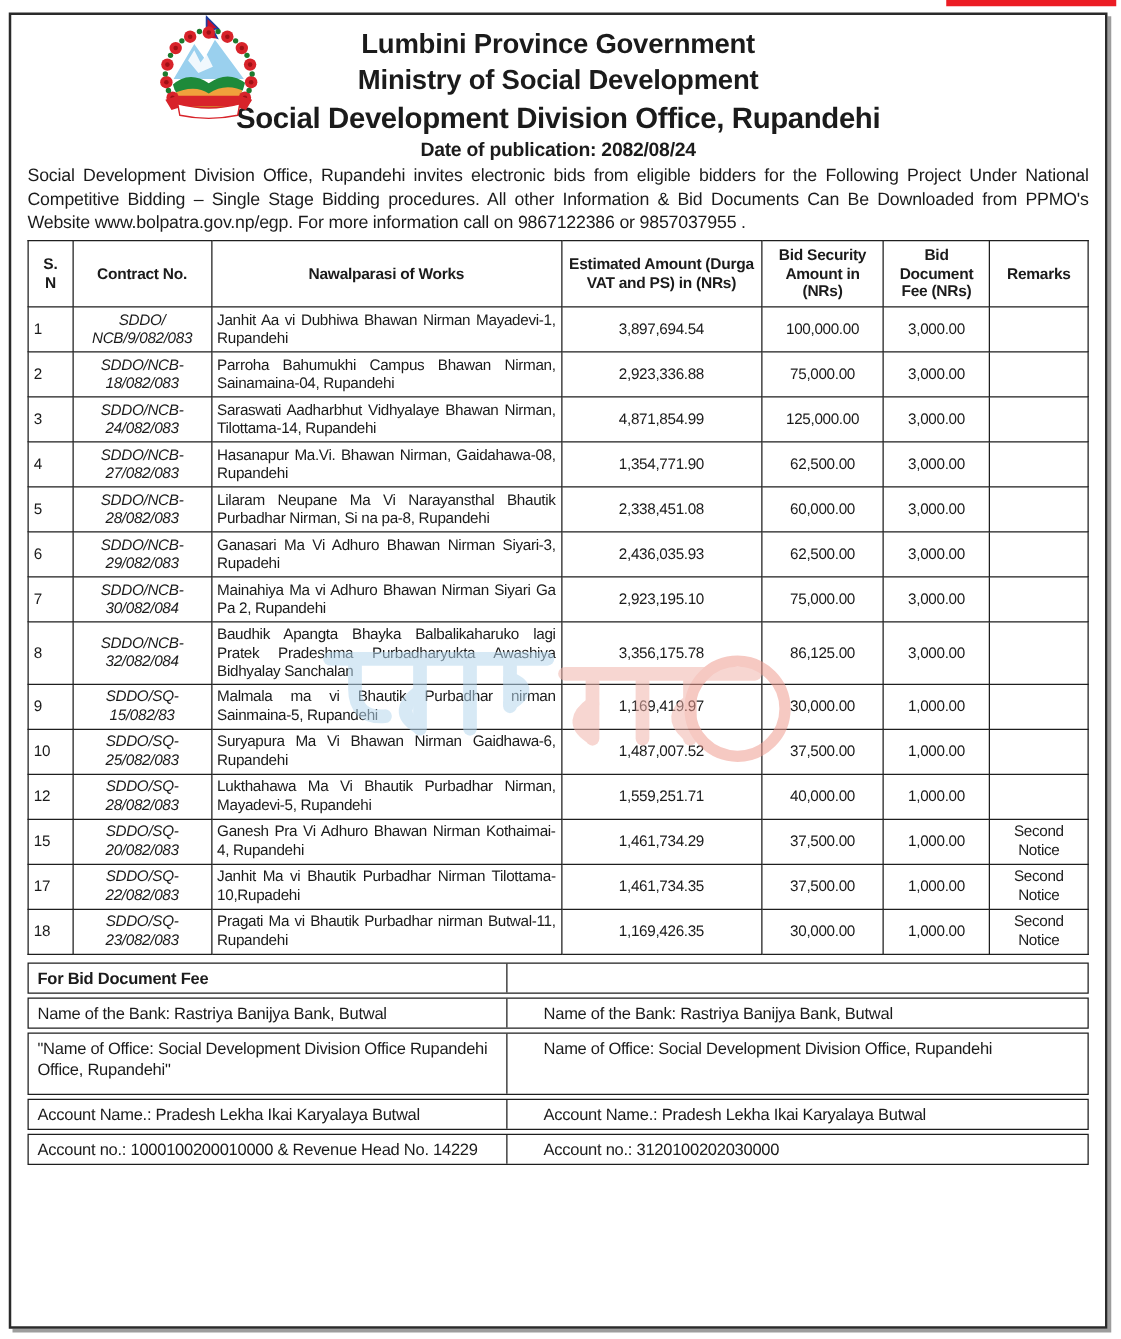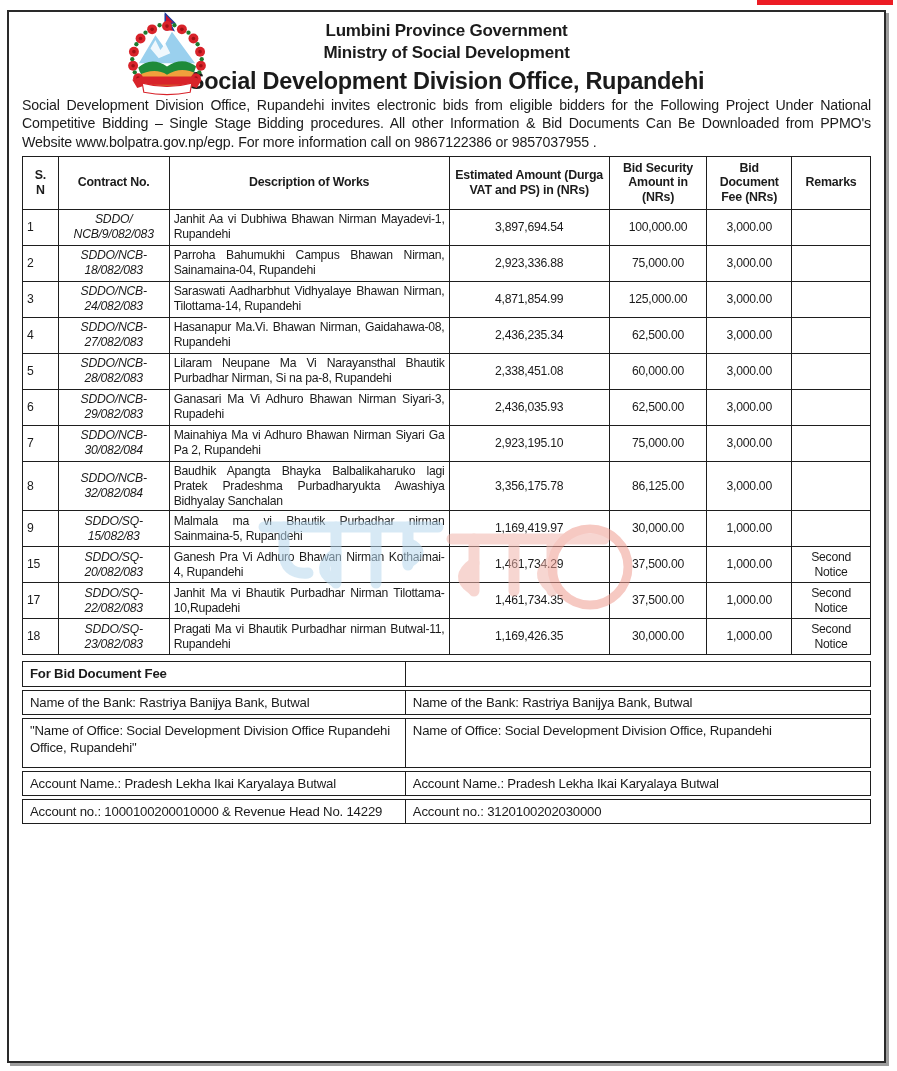--- a/index.html
+++ b/index.html
@@ -10,21 +10,21 @@
   }
   .top-red-bar { position:absolute; top:0; right:4px; width:136px; height:5px; background:#ec1c24; }
   .doc {
     position:absolute; left:7px; top:10px; width:879px; height:1053px;
     border:2px solid #2a2a2a; box-shadow:3px 3px 0 #9d9d9d;
     box-sizing:border-box; padding:0 13px; background:#fff;
   }
   
   .header { position:relative; padding-top:8px; text-align:center; }
   .logo { position:absolute; left:92px; top:0px; width:106px; height:86px; }
-  .h-line1, .h-line2 { font-size:17px; font-weight:bold; letter-spacing:-0.2px; line-height:1.32; }
+  .h-line1, .h-line2 { font-size:22px; font-weight:bold; letter-spacing:-0.2px; line-height:1.32; }
   .h-line3 { font-size:23.5px; font-weight:bold; letter-spacing:-0.3px; line-height:1.25; margin-top:2px; }
   
   .banner {
     margin:5px -13px 0; background:#030303; color:#ffffff; text-align:center;
     font-size:31px; font-weight:bold; letter-spacing:-0.5px; padding:1px 0 6px;
   }
   .pub-date { text-align:center; font-weight:bold; font-size:15.5px; padding:3px 0 2px; letter-spacing:-0.2px; }
   .intro { font-size:14.2px; line-height:1.28; text-align:justify; letter-spacing:-0.15px; }
   
   table.bids { width:100%; border-collapse:collapse; margin-top:5px; table-layout:fixed; }
@@ -37,21 +37,21 @@
   .col-sn { width:4.2%; } .col-contract { width:13.1%; } .col-desc { width:33%; }
   .col-amount { width:18.9%; } .col-security { width:11.5%; } .col-fee { width:10%; } .col-remarks { width:9.3%; }
   td.c-sn { text-align:left; padding-left:6px; }
   td.c-contract { text-align:center; white-space:pre-line;font-style:italic; }
   th.h-sn { white-space:pre-line; }
   td.c-desc { text-align:justify; text-align-last:left; padding:2px 6px; letter-spacing:-0.35px; font-size:12px; }
   td.c-amount, td.c-security, td.c-fee, td.c-remarks { text-align:center; }
   td.c-remarks { line-height:1.12; }
   
   .fee-section { margin-top:6px; display:flex; flex-direction:column; gap:3px; font-size:13.2px; letter-spacing:-0.2px; }
-  .fee-row { display:flex; border:1.7px solid #1e1e1e; align-items:stretch; }
+  .fee-row { display:flex; border:1.7px solid #1e1e1e; align-items:stretch;gap:22px; }
   .fee-left { width:45.2%; border-right:1.7px solid #1e1e1e; padding:3px 7px; box-sizing:border-box; line-height:1.3; }
   .fee-right { flex:1; padding:3px 7px; line-height:1.3; }
   .fee-row.head .fee-left, .fee-row.head .fee-right { font-weight:bold; }
   .fee-row.tall { min-height:48px; }
   
   .watermark { position:absolute; left:252px; top:503px; width:390px; height:110px; opacity:0.55; pointer-events:none; z-index:4; }
 </style>
 </head>
 <body>
 
@@ -126,39 +126,40 @@
         <path d="M18 82 L30 78 L90 78 L102 82 L96 92 L84 88 L36 88 L24 92 Z" fill="#d8232a"></path>
         <path d="M30 86 Q60 94 90 86 L88 97 Q60 103 32 97 Z" fill="#ffffff" stroke="#d8232a" stroke-width="1.4"></path>
       </g>
     </svg>
     <div class="h-line1">Lumbini Province Government</div>
     <div class="h-line2">Ministry of Social Development</div>
     <div class="h-line3">Social Development Division Office, Rupandehi</div>
   </div>
 
 
+  <div class="pub-date">Date of publication: 2082/08/24</div>
 
   <div class="intro">Social Development Division Office, Rupandehi invites electronic bids from eligible bidders for the Following Project Under National Competitive Bidding – Single Stage Bidding procedures. All other Information &amp; Bid Documents Can Be Downloaded from PPMO's Website www.bolpatra.gov.np/egp. For more information call on 9867122386 or 9857037955 .</div>
 
   <table class="bids">
     <colgroup>
       <col class="col-sn">
         <col class="col-contract">
         <col class="col-desc">
       <col class="col-amount">
         <col class="col-security">
         <col class="col-fee">
         <col class="col-remarks">
     </colgroup>
     <thead>
       <tr>
         <th class="h-sn">S.
 N</th>
         <th>Contract No.</th>
-        <th>Description of Works</th>
+        <th>Nawalparasi of Works</th>
         <th>Estimated Amount (Durga VAT and PS) in (NRs)</th>
         <th>Bid Security Amount in (NRs)</th>
         <th>Bid Document Fee (NRs)</th>
         <th>Remarks</th>
       </tr>
     </thead>
     <tbody id="rows">
         <tr>
     <td class="c-sn">1</td>
     <td class="c-contract">SDDO/
@@ -187,21 +188,21 @@
     <td class="c-amount">4,871,854.99</td>
     <td class="c-security">125,000.00</td>
     <td class="c-fee">3,000.00</td>
     <td class="c-remarks"></td>
   </tr>
         <tr>
     <td class="c-sn">4</td>
     <td class="c-contract">SDDO/NCB-
 27/082/083</td>
     <td class="c-desc">Hasanapur Ma.Vi. Bhawan Nirman, Gaidahawa-08, Rupandehi</td>
-    <td class="c-amount">2,436,235.34</td>
+    <td class="c-amount">1,354,771.90</td>
     <td class="c-security">62,500.00</td>
     <td class="c-fee">3,000.00</td>
     <td class="c-remarks"></td>
   </tr>
         <tr>
     <td class="c-sn">5</td>
     <td class="c-contract">SDDO/NCB-
 28/082/083</td>
     <td class="c-desc">Lilaram Neupane Ma Vi Narayansthal Bhautik Purbadhar Nirman, Si na pa-8, Rupandehi</td>
     <td class="c-amount">2,338,451.08</td>
@@ -239,20 +240,40 @@
     <td class="c-fee">3,000.00</td>
     <td class="c-remarks"></td>
   </tr>
         <tr>
     <td class="c-sn">9</td>
     <td class="c-contract">SDDO/SQ-
 15/082/83</td>
     <td class="c-desc">Malmala ma vi Bhautik Purbadhar nirman Sainmaina-5, Rupandehi</td>
     <td class="c-amount">1,169,419.97</td>
     <td class="c-security">30,000.00</td>
+    <td class="c-fee">1,000.00</td>
+    <td class="c-remarks"></td>
+  </tr>
+        <tr>
+    <td class="c-sn">10</td>
+    <td class="c-contract">SDDO/SQ-
+25/082/083</td>
+    <td class="c-desc">Suryapura Ma Vi Bhawan Nirman Gaidhawa-6, Rupandehi</td>
+    <td class="c-amount">1,487,007.52</td>
+    <td class="c-security">37,500.00</td>
+    <td class="c-fee">1,000.00</td>
+    <td class="c-remarks"></td>
+  </tr>
+        <tr>
+    <td class="c-sn">12</td>
+    <td class="c-contract">SDDO/SQ-
+28/082/083</td>
+    <td class="c-desc">Lukthahawa Ma Vi Bhautik Purbadhar Nirman, Mayadevi-5, Rupandehi</td>
+    <td class="c-amount">1,559,251.71</td>
+    <td class="c-security">40,000.00</td>
     <td class="c-fee">1,000.00</td>
     <td class="c-remarks"></td>
   </tr>
         <tr>
     <td class="c-sn">15</td>
     <td class="c-contract">SDDO/SQ-
 20/082/083</td>
     <td class="c-desc">Ganesh Pra Vi Adhuro Bhawan Nirman Kothaimai-4, Rupandehi</td>
     <td class="c-amount">1,461,734.29</td>
     <td class="c-security">37,500.00</td>

